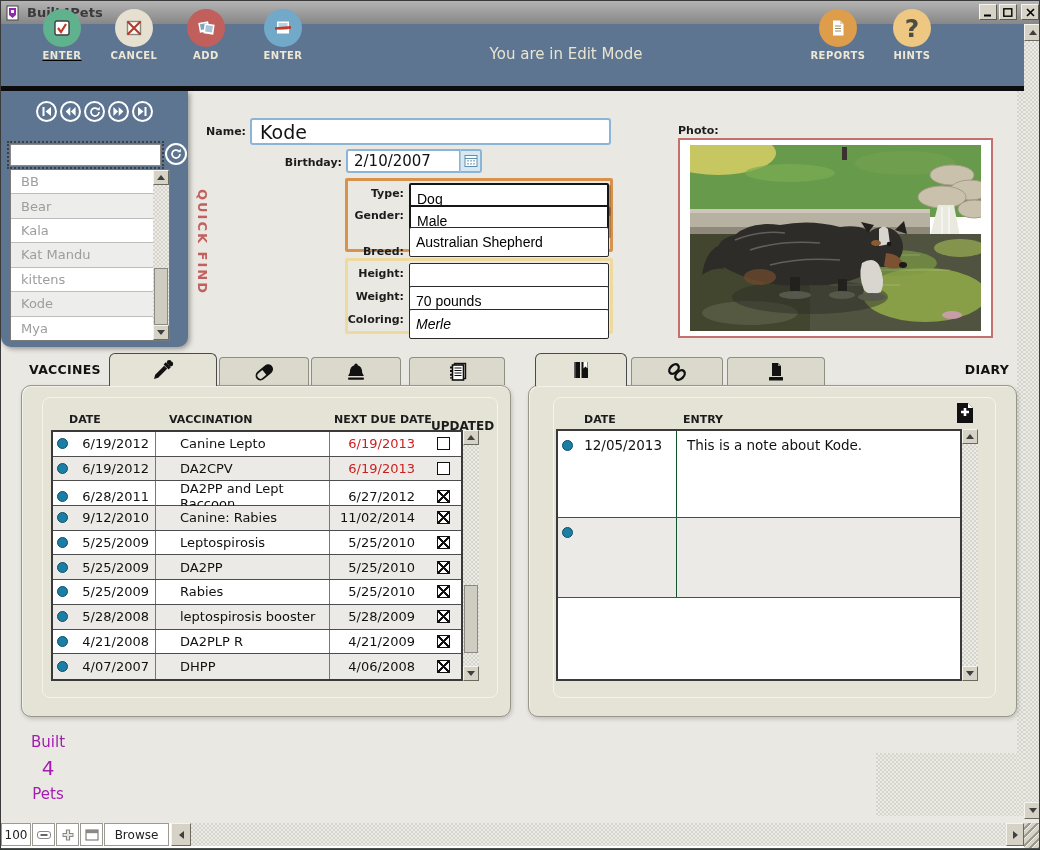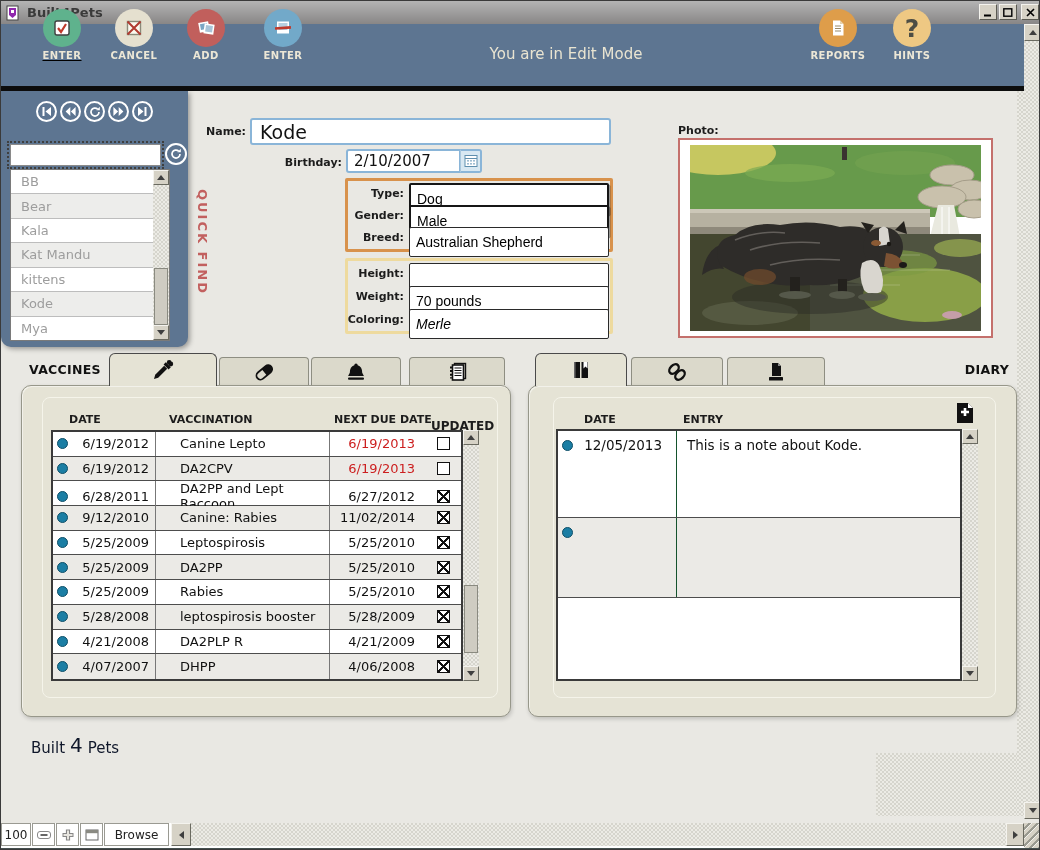--- a/index.html
+++ b/index.html
@@ -120,21 +120,21 @@
   .drow .dotc { padding-top:9px; align-items:flex-start; }
   .drow .d-date { text-align:right; padding:6px 14px 0 0; }
   .drow .d-entry { border-left:1px solid #14532d; padding:6px 0 0 10px; }
   .drow.alt { background-color:#ebeae6;
     background-image:radial-gradient(circle,#dedcd6 22%,transparent 24%); background-size:4px 4px; }
   .drow.filler { border-bottom:none; }
   .addbtn { position:absolute; left:951px; top:399px; width:26px; height:26px; display:flex;
     align-items:center; justify-content:center; }
 
   
-  .brand { left:30px; top:732px; color:#0f172a; font-size:15px; display:flex; align-items:flex-end; gap:5px; }
+  .brand { left:30px; top:732px; color:#a21caf; font-size:15px; display:flex; align-items:center; gap:5px;flex-direction:column; }
   .brand .four { font-size:20px; }
   .statusbar { left:0; top:822px; width:1040px; height:25px; background:#fff; }
   .sbox { position:absolute; top:0; height:23px; background:#fff; border:1px solid #9a9a92;
     display:flex; align-items:center; justify-content:center; font-size:12px; color:#222; }
   .hbtn { position:absolute; top:0; height:23px; background:#d6d2c6; border:1px solid;
     border-color:#f4f3ee #6a6a60 #6a6a60 #f4f3ee; display:flex; align-items:center; justify-content:center; }
   .bottomline { left:0; top:847px; width:1040px; height:3px; background:#46504f; }
   .grip { background:
     repeating-linear-gradient(135deg, #d6d2c6 0 3px, #9a9a90 3px 5px, #f2f1ec 5px 6px); }
 </style>
@@ -333,21 +333,21 @@
           <rect x="9" y="9" width="2" height="1.6"></rect>
         </g>
     </svg>
   </div>
 
   <div class="group grp-orange"></div>
   <div class="flabel" style="left:345px; top:186px; width:58px;">Type:</div>
   <input class="ginput gi-strong abs" style="top: 182px;" value="Dog">
   <div class="flabel" style="left:345px; top:208px; width:58px;">Gender:</div>
   <input class="ginput gi-strong abs" style="top: 204px;" value="Male">
-  <div class="flabel" style="left:345px; top:230px; width:58px;">Breed:</div>
+  <div class="flabel" style="left:345px; top:244px; width:58px;">Breed:</div>
   <input class="ginput gi-thin abs" style="top: 226px;" value="Australian Shepherd">
 
   <div class="group grp-tan"></div>
   <div class="flabel" style="left:343px; top:266px; width:60px;">Height:</div>
   <input class="ginput gi-thin abs" style="top: 262px;" value="">
   <div class="flabel" style="left:343px; top:289px; width:60px;">Weight:</div>
   <input class="ginput gi-thin abs" style="top: 285px;" value="70 pounds">
   <div class="flabel" style="left:343px; top:312px; width:60px;">Coloring:</div>
   <input class="ginput gi-thin abs" style="top: 308px; font-style: italic;" value="Merle">
 

